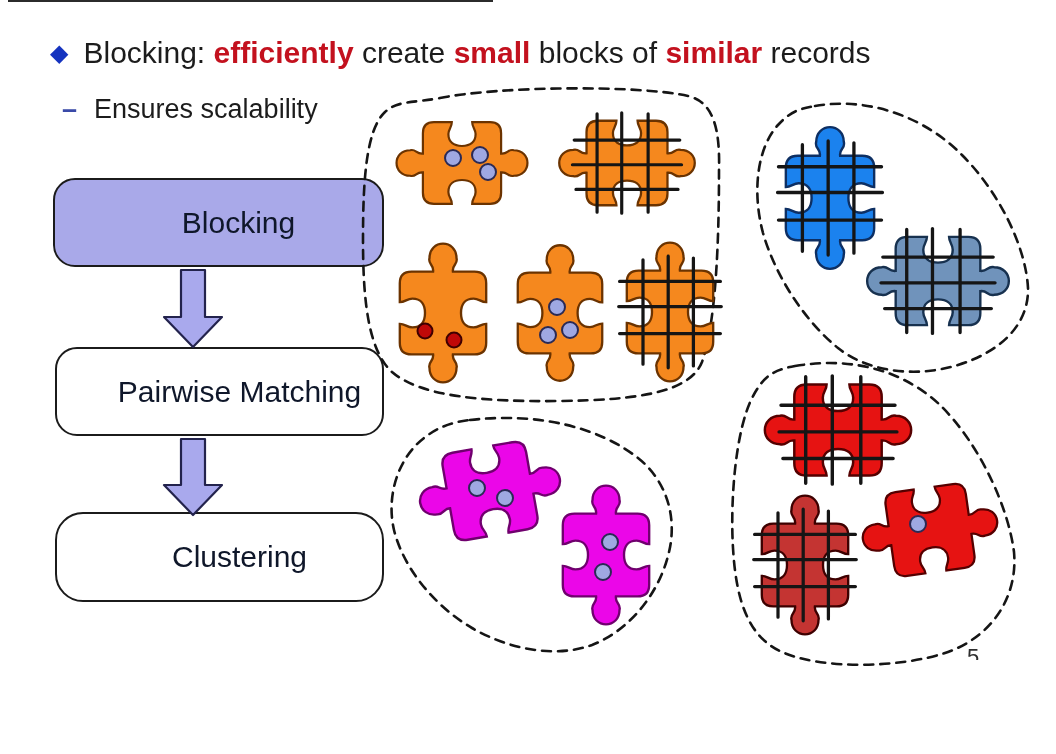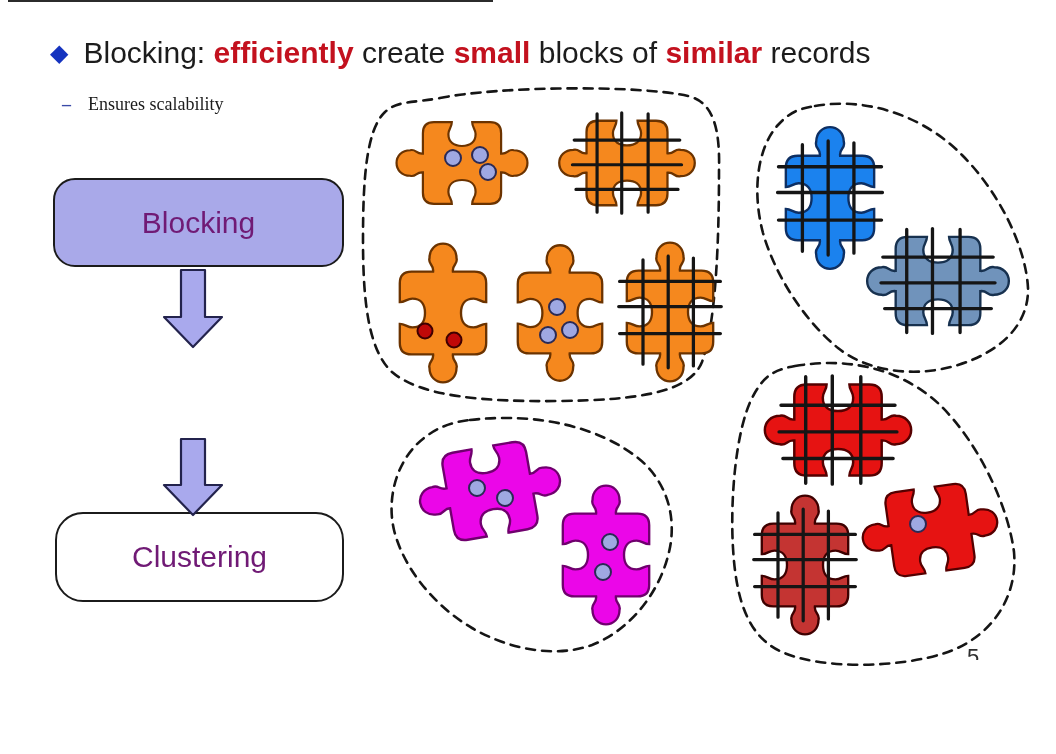--- a/index.html
+++ b/index.html
@@ -5,27 +5,27 @@
   html,body{margin:0;padding:0;background:#888;}
   .slide{
     position:relative; width:1056px; height:754px; background:#ffffff;
     overflow:hidden; font-family:"Liberation Sans", sans-serif;
   }
   .top-line{position:absolute; left:8px; top:0; width:485px; height:2px; background:#2b2b2b;}
   
   .title{position:absolute; left:10px; top:36px; width:1030px; font-size:30px; color:#1c1c1c; white-space:nowrap;margin-left:40px;}
   .title .diamond{color:#1533BF; font-size:24px; margin-right:15px; vertical-align:2px;}
   .title .em{color:#C3111E; font-weight:bold;}
-  .subtitle{position:absolute; left:62px; top:94px; font-size:18px; color:#1c1c1c; white-space:nowrap;font-family:Liberation Serif, serif;}
+  .subtitle{position:absolute; left:62px; top:94px; font-size:27px; color:#1c1c1c; white-space:nowrap;}
   .subtitle .dash{color:#3A4AA8; margin-right:17px; font-weight:bold;}
   
   .flow-box{
     position:absolute; display:flex; align-items:center; justify-content:center;
     border:2.5px solid #1b1b1b; border-radius:22px; background:#ffffff;
-    font-size:30px; color:#701a75;
+    font-size:30px; color:#0f172a;padding-left:40px;
   }
   .flow-box.highlight{background:#A9A9E9;}
   #flow-box-1{left:53px; top:178px; width:287px; height:85px;}
   #flow-box-2{left:55px; top:347px; width:285px; height:85px;}
   #flow-box-3{left:55px; top:512px; width:285px; height:86px;border-radius:28px;}
   
   .diagram{position:absolute; left:0; top:0;}
   .blob{fill:none; stroke-width:2.6; stroke-dasharray:9 7; stroke-linecap:round;}
   .piece{stroke-width:2.6;}
   .grid-use{fill:none;}
@@ -41,20 +41,21 @@
 
   <div class="title">
     <span class="diamond">◆</span><span>Blocking: </span><span class="em">efficiently</span><span> create </span><span class="em">small</span><span> blocks of </span><span class="em">similar</span><span> records</span>
   </div>
 
   <div class="subtitle">
     <span class="dash">–</span><span>Ensures scalability</span>
   </div>
 
   <div id="flow-box-1" class="flow-box highlight">Blocking</div>
+  <div id="flow-box-2" class="flow-box">Pairwise Matching</div>
   <div id="flow-box-3" class="flow-box">Clustering</div>
 
   <svg class="diagram" width="1056" height="754" viewBox="0 0 1056 754">
     <defs>
       <path id="piece" d="M -46 -35 Q -46 -48 -33 -48 L -12 -48
         C -12 -42 -16 -40 -16 -34 C -16 -24 -9 -20 0 -20 C 9 -20 16 -24 16 -34 C 16 -40 12 -42 12 -48
         L 33 -48 Q 46 -48 46 -35 L 46 -11
         C 54 -10 54 -17 61 -15 C 71 -15 77 -8 77 0 C 77 8 71 15 61 15 C 54 17 54 10 46 11
         L 46 35 Q 46 48 33 48 L 12 48
         C 12 42 16 40 16 34 C 16 24 9 20 0 20 C -9 20 -16 24 -16 34 C -16 40 -12 42 -12 48

